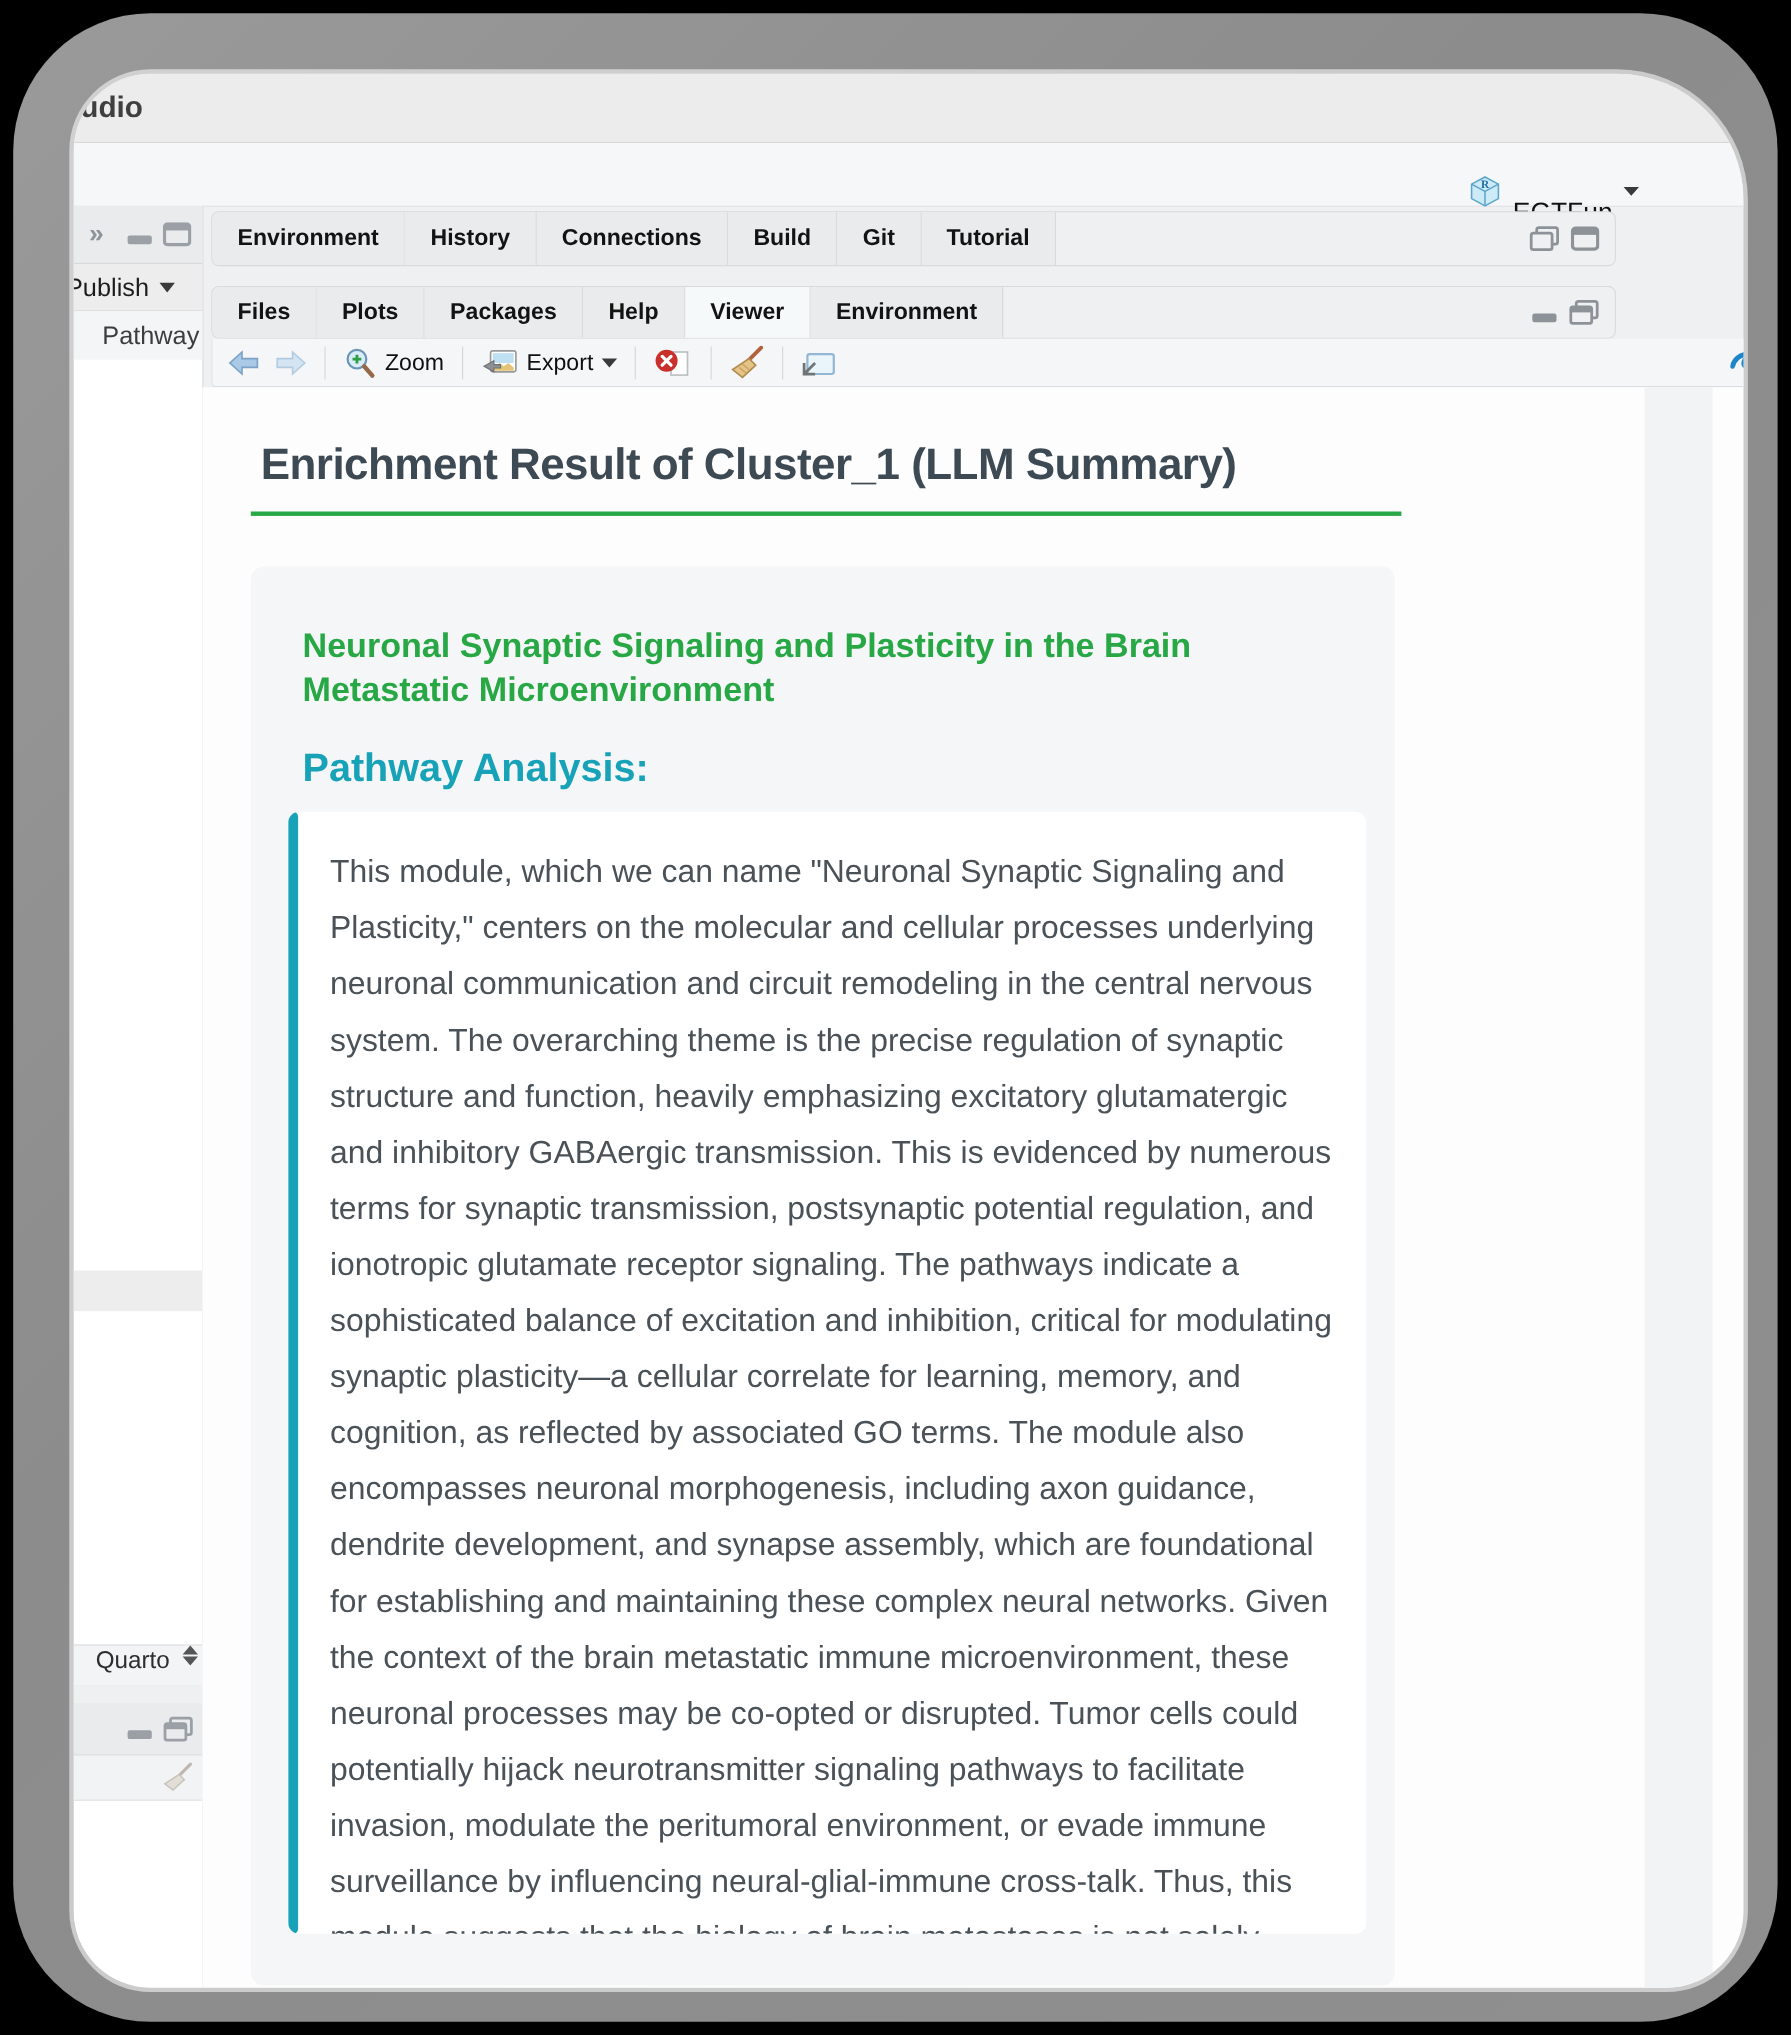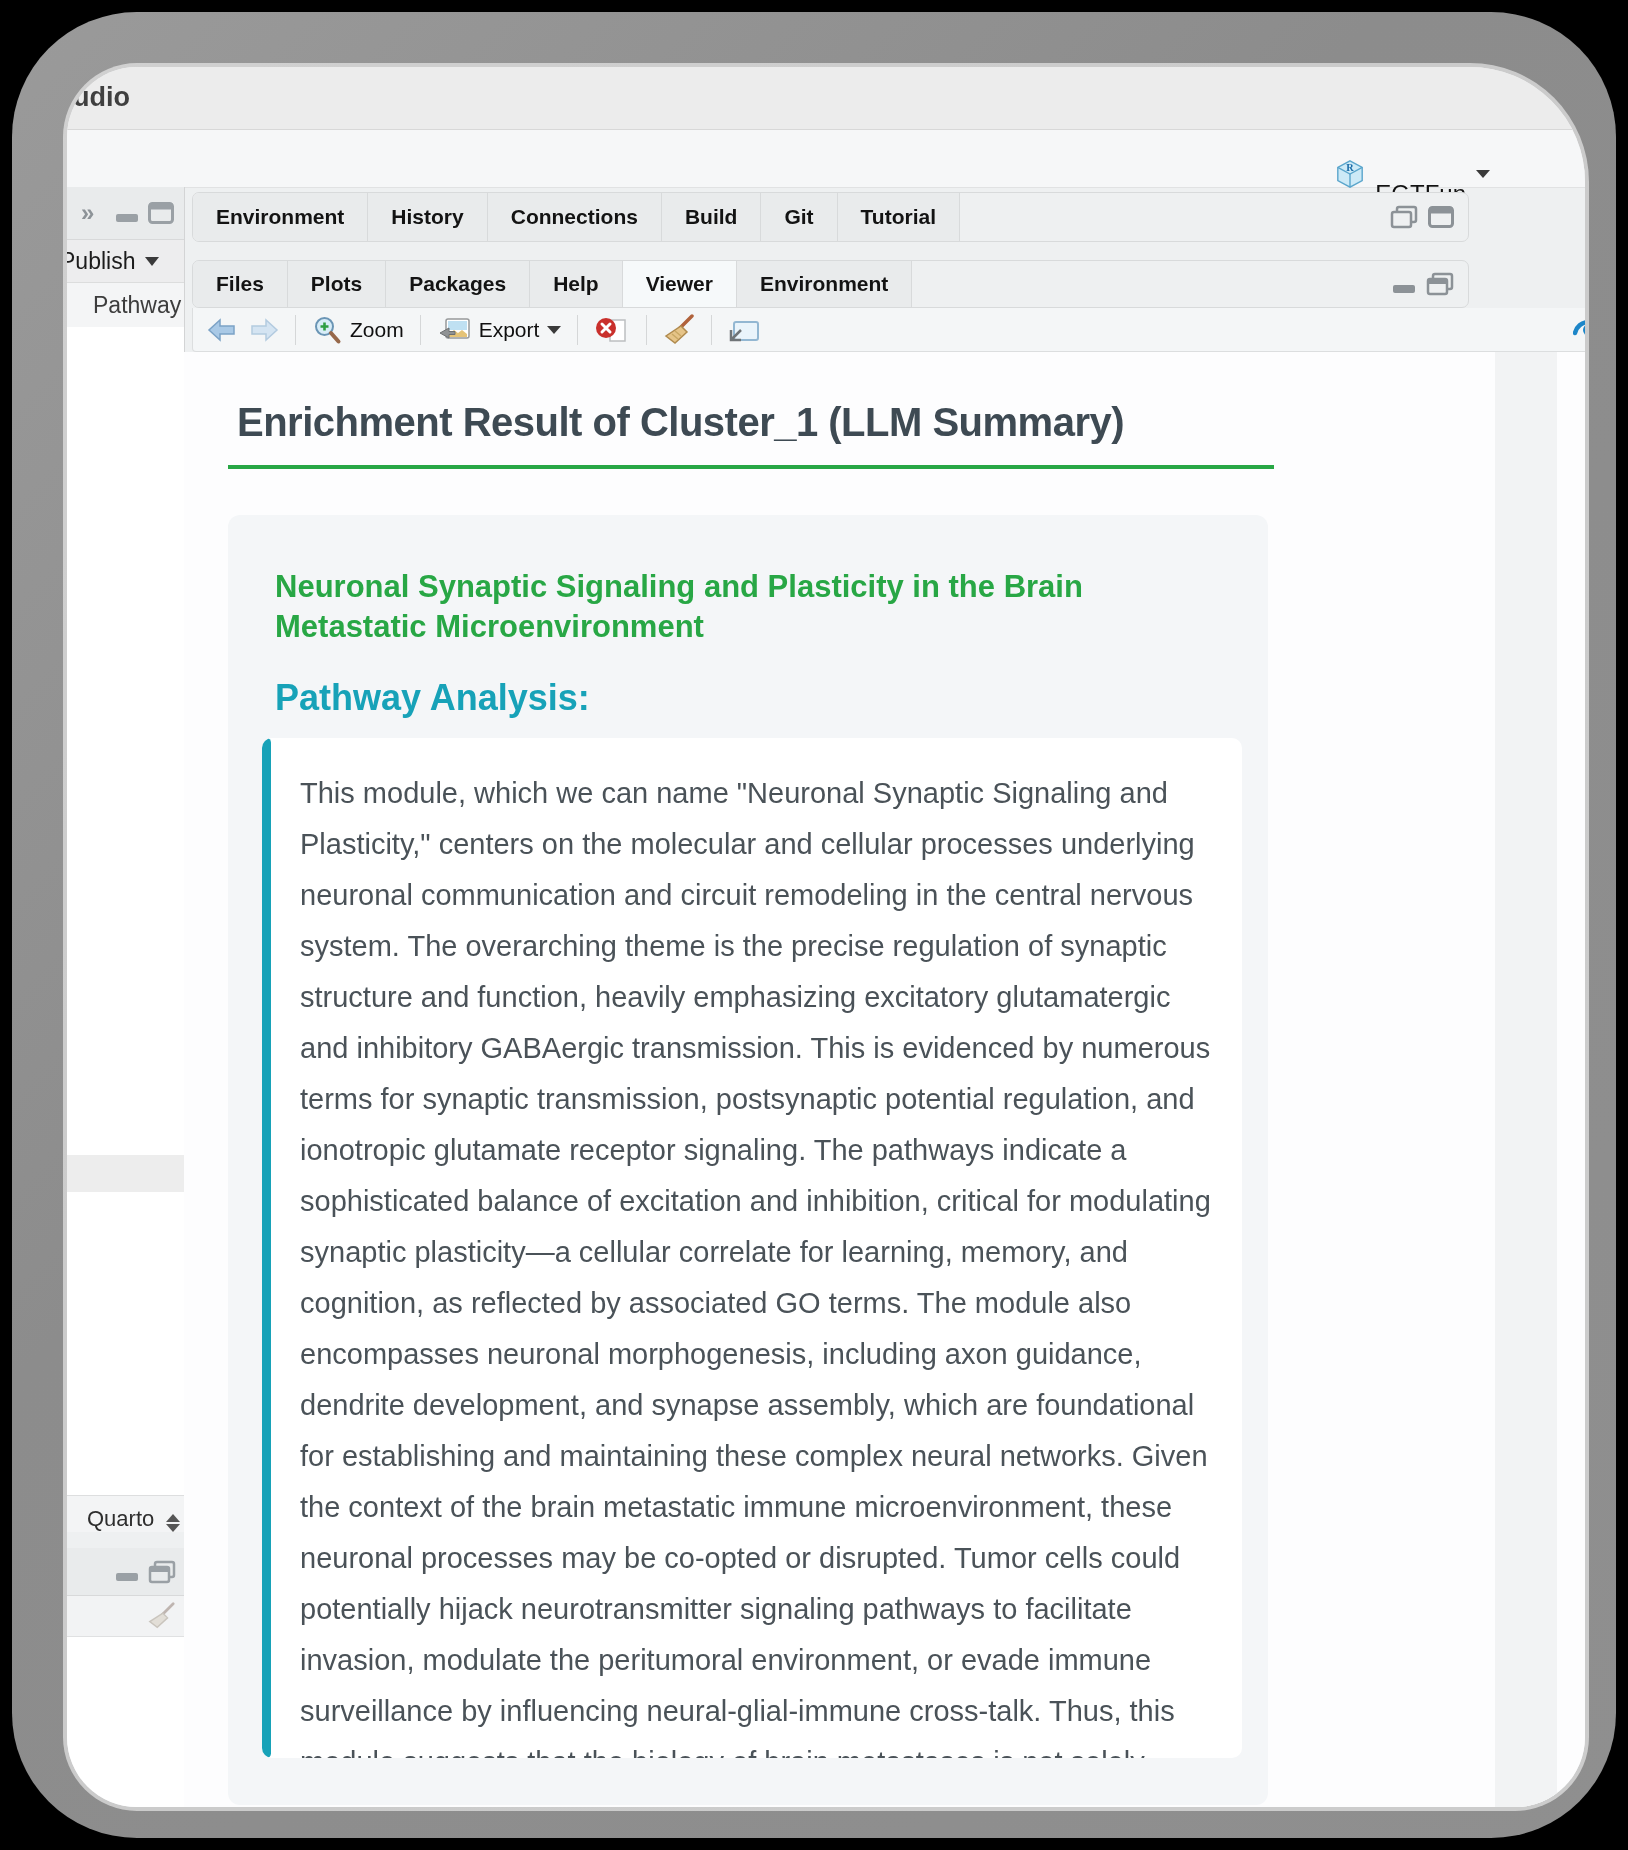--- a/index.html
+++ b/index.html
@@ -24,21 +24,21 @@
   .srcheader .sp{flex:1;}
   .srcpublish{position:absolute;left:0;top:53px;right:0;height:42px;background:#ededee;border-bottom:1px solid #dcdddd;
               display:flex;align-items:center;gap:10px;overflow:hidden;}
   .srcpublish .plabel{font-size:23px;color:#1c1c1c;margin-left:-7px;}
   .srcpublish .caret{border-left-width:7px;border-right-width:7px;border-top-width:9px;}
   .outlinerow{position:absolute;left:0;top:96px;right:0;height:44px;background:#f4f5f6;
               display:flex;align-items:center;padding-left:26px;font-size:23px;color:#3d3d3d;}
   .grayband{position:absolute;left:0;top:968px;right:0;height:37px;background:#ededed;}
   .quartobar{position:absolute;left:0;top:1308px;right:0;height:36px;background:#f3f4f5;
              border-top:1px solid #dddedf;border-bottom:1px solid #dddedf;
-             display:flex;align-items:flex-end;padding-left:20px;gap:12px;font-size:22px;color:#2e2e2e;}
+             display:flex;align-items:flex-start;padding-left:20px;gap:12px;font-size:22px;color:#2e2e2e;}
   .gaprow{position:absolute;left:0;top:1345px;right:0;height:16px;background:#eef0f1;}
   .consoleheader{position:absolute;left:0;top:1361px;right:0;height:47px;background:#e9ebec;border-bottom:1px solid #d8d9da;
                  display:flex;align-items:center;justify-content:flex-end;gap:9px;padding-right:8px;}
   .consoletoolbar{position:absolute;left:0;top:1409px;right:0;height:40px;background:#f2f3f4;border-bottom:1px solid #e0e1e2;
                   display:flex;align-items:center;justify-content:flex-end;padding-right:8px;}
   .consoletoolbar .dim{opacity:.45;filter:grayscale(.7);}
   
   .tabbar{position:absolute;left:125px;width:1277px;background:#eef0f1;border:1px solid #d8dadb;border-radius:7px;
           display:flex;align-items:stretch;box-sizing:border-box;}
   .envbar{top:125px;height:50px;}

